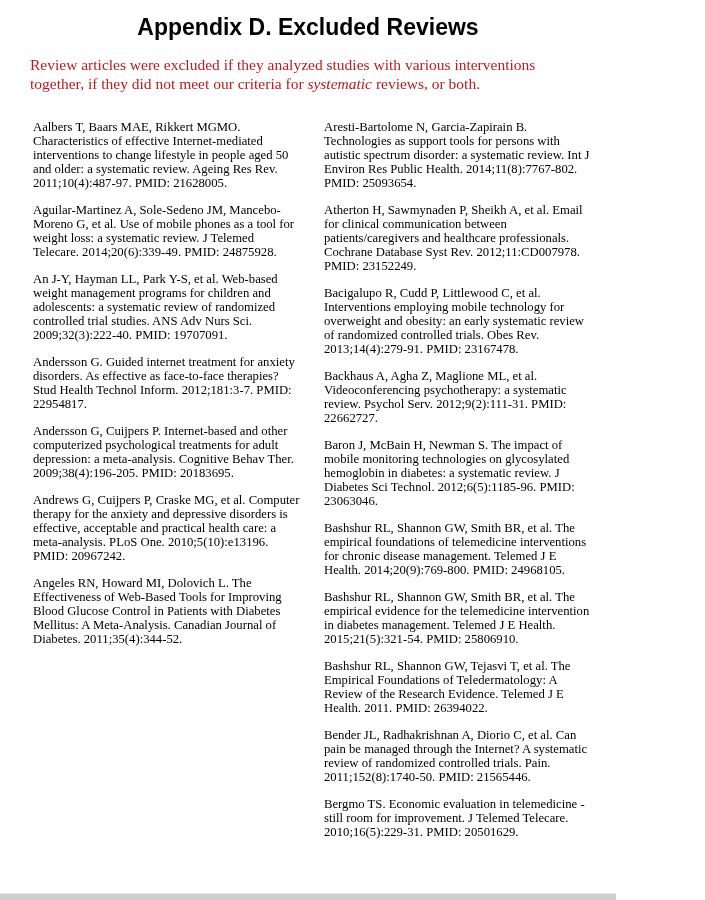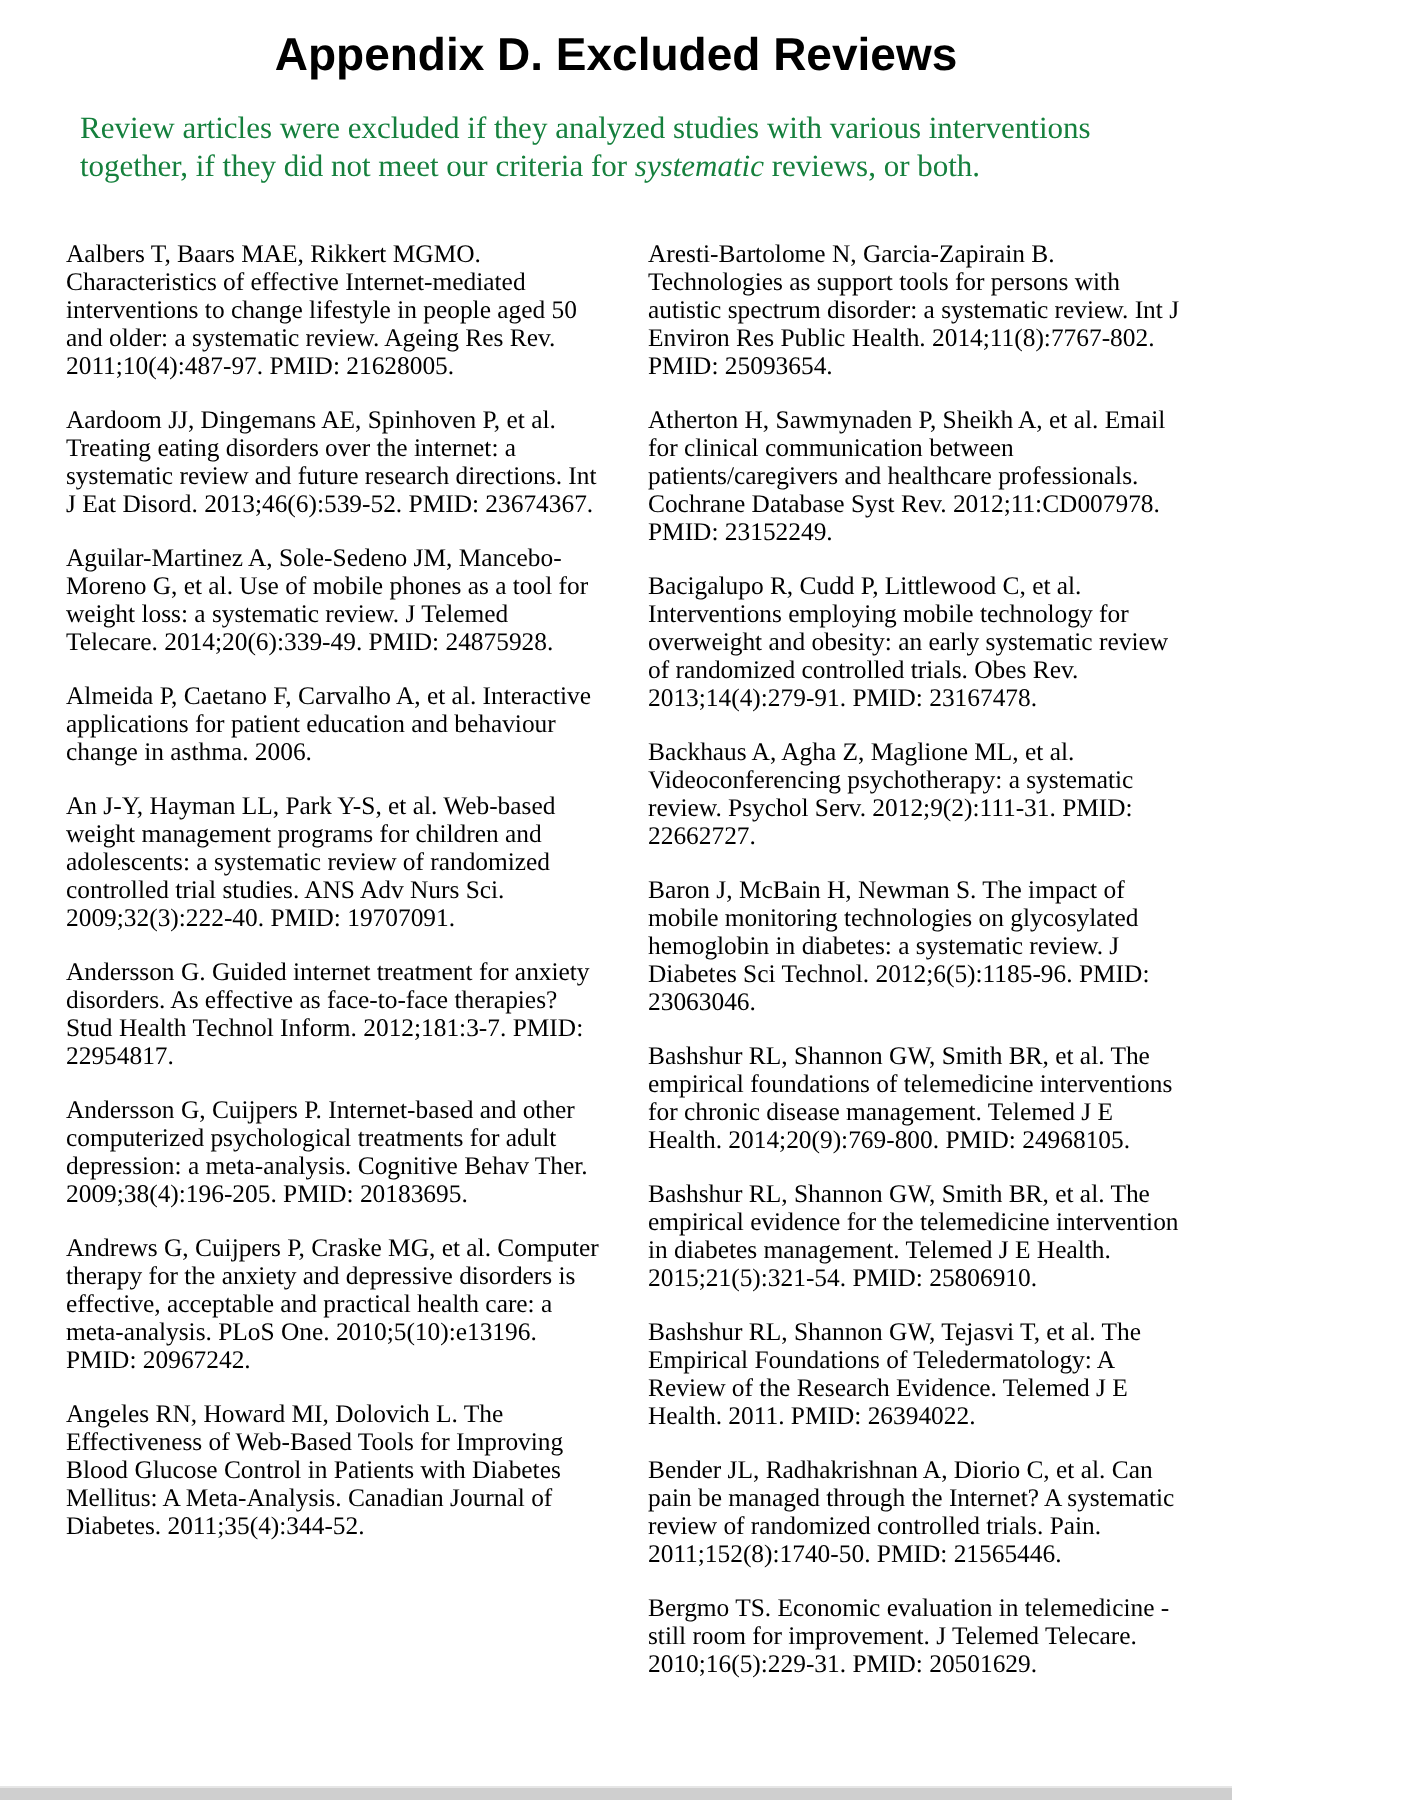--- a/index.html
+++ b/index.html
@@ -22,23 +22,23 @@
     line-height: 28px;
     text-align: center;
     margin: 0;
     padding-top: 13px;
     color: #000000;
   }
   .intro {
     font-family: "Liberation Serif", serif;
     font-size: 15.5px;
     line-height: 18.5px;
-    margin: 15px 50px 0 40px;
+    margin: 15px 50px 0 30px;
     max-width: 625px;
-    color: #15803d;
+    color: #b91c1c;
   }
   .intro em { font-style: italic; }
   .columns {
     display: flex;
     margin: 27px 25px 0 33px;
     gap: 24px;
   }
   .col {
     width: 315px;
     font-family: "Liberation Serif", serif;
@@ -65,23 +65,21 @@
 
 <div class="page">
 
   <h1 class="doc-title">Appendix D. Excluded Reviews</h1>
 
   <p class="intro"><span>Review articles were excluded if they analyzed studies with various interventions together, if they did not meet our criteria for </span><em>systematic</em><span> reviews, or both.</span></p>
 
   <div class="columns">
     <div class="col">
       <p class="citation">Aalbers T, Baars MAE, Rikkert MGMO. Characteristics of effective Internet-mediated interventions to change lifestyle in people aged 50 and older: a systematic review. Ageing Res Rev. 2011;10(4):487-97. PMID: 21628005.</p>
-      <p class="citation">Aardoom JJ, Dingemans AE, Spinhoven P, et al. Treating eating disorders over the internet: a systematic review and future research directions. Int J Eat Disord. 2013;46(6):539-52. PMID: 23674367.</p>
       <p class="citation">Aguilar-Martinez A, Sole-Sedeno JM, Mancebo-Moreno G, et al. Use of mobile phones as a tool for weight loss: a systematic review. J Telemed Telecare. 2014;20(6):339-49. PMID: 24875928.</p>
-      <p class="citation">Almeida P, Caetano F, Carvalho A, et al. Interactive applications for patient education and behaviour change in asthma. 2006.</p>
       <p class="citation">An J-Y, Hayman LL, Park Y-S, et al. Web-based weight management programs for children and adolescents: a systematic review of randomized controlled trial studies. ANS Adv Nurs Sci. 2009;32(3):222-40. PMID: 19707091.</p>
       <p class="citation">Andersson G. Guided internet treatment for anxiety disorders. As effective as face-to-face therapies? Stud Health Technol Inform. 2012;181:3-7. PMID: 22954817.</p>
       <p class="citation">Andersson G, Cuijpers P. Internet-based and other computerized psychological treatments for adult depression: a meta-analysis. Cognitive Behav Ther. 2009;38(4):196-205. PMID: 20183695.</p>
       <p class="citation">Andrews G, Cuijpers P, Craske MG, et al. Computer therapy for the anxiety and depressive disorders is effective, acceptable and practical health care: a meta-analysis. PLoS One. 2010;5(10):e13196. PMID: 20967242.</p>
       <p class="citation">Angeles RN, Howard MI, Dolovich L. The Effectiveness of Web-Based Tools for Improving Blood Glucose Control in Patients with Diabetes Mellitus: A Meta-Analysis. Canadian Journal of Diabetes. 2011;35(4):344-52.</p>
     </div>
     <div class="col">
       <p class="citation">Aresti-Bartolome N, Garcia-Zapirain B. Technologies as support tools for persons with autistic spectrum disorder: a systematic review. Int J Environ Res Public Health. 2014;11(8):7767-802. PMID: 25093654.</p>
       <p class="citation">Atherton H, Sawmynaden P, Sheikh A, et al. Email for clinical communication between patients/caregivers and healthcare professionals. Cochrane Database Syst Rev. 2012;11:CD007978. PMID: 23152249.</p>
       <p class="citation">Bacigalupo R, Cudd P, Littlewood C, et al. Interventions employing mobile technology for overweight and obesity: an early systematic review of randomized controlled trials. Obes Rev. 2013;14(4):279-91. PMID: 23167478.</p>

